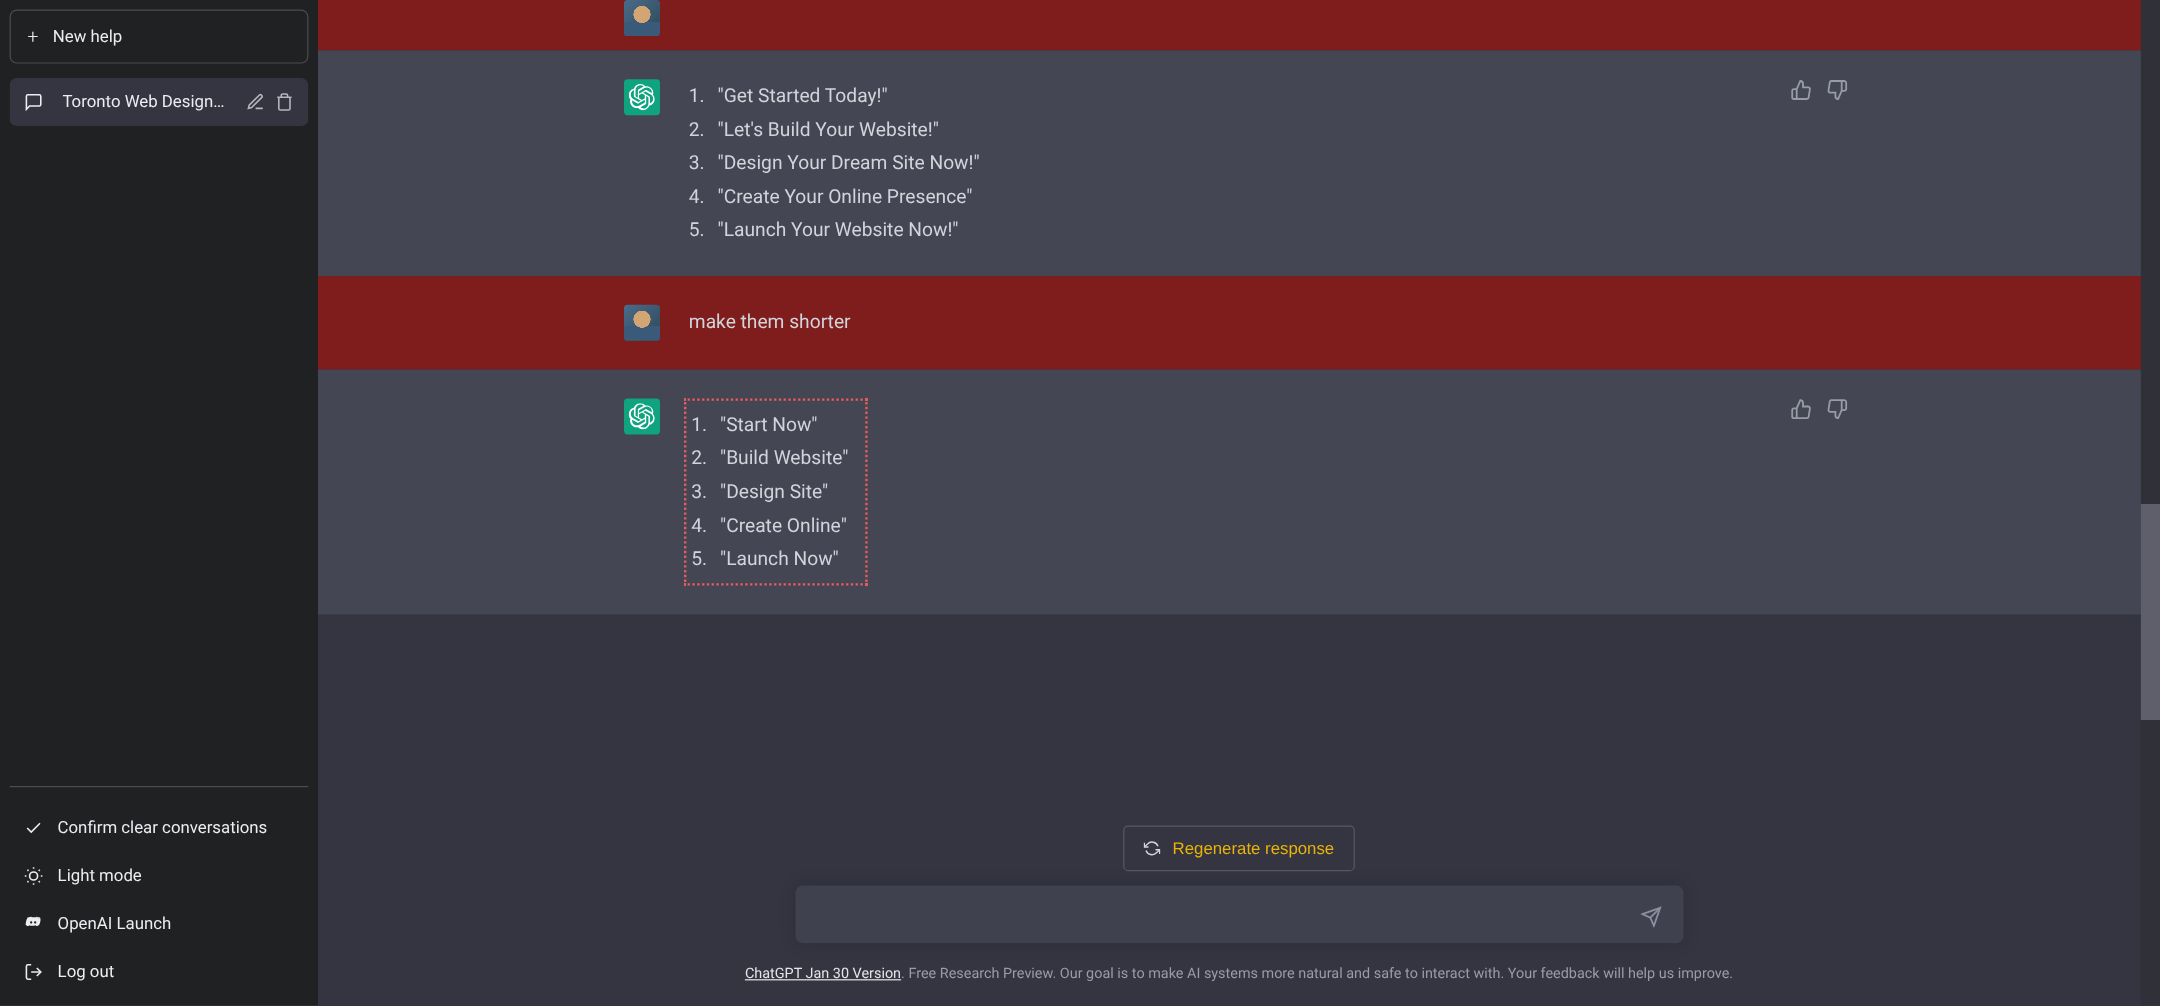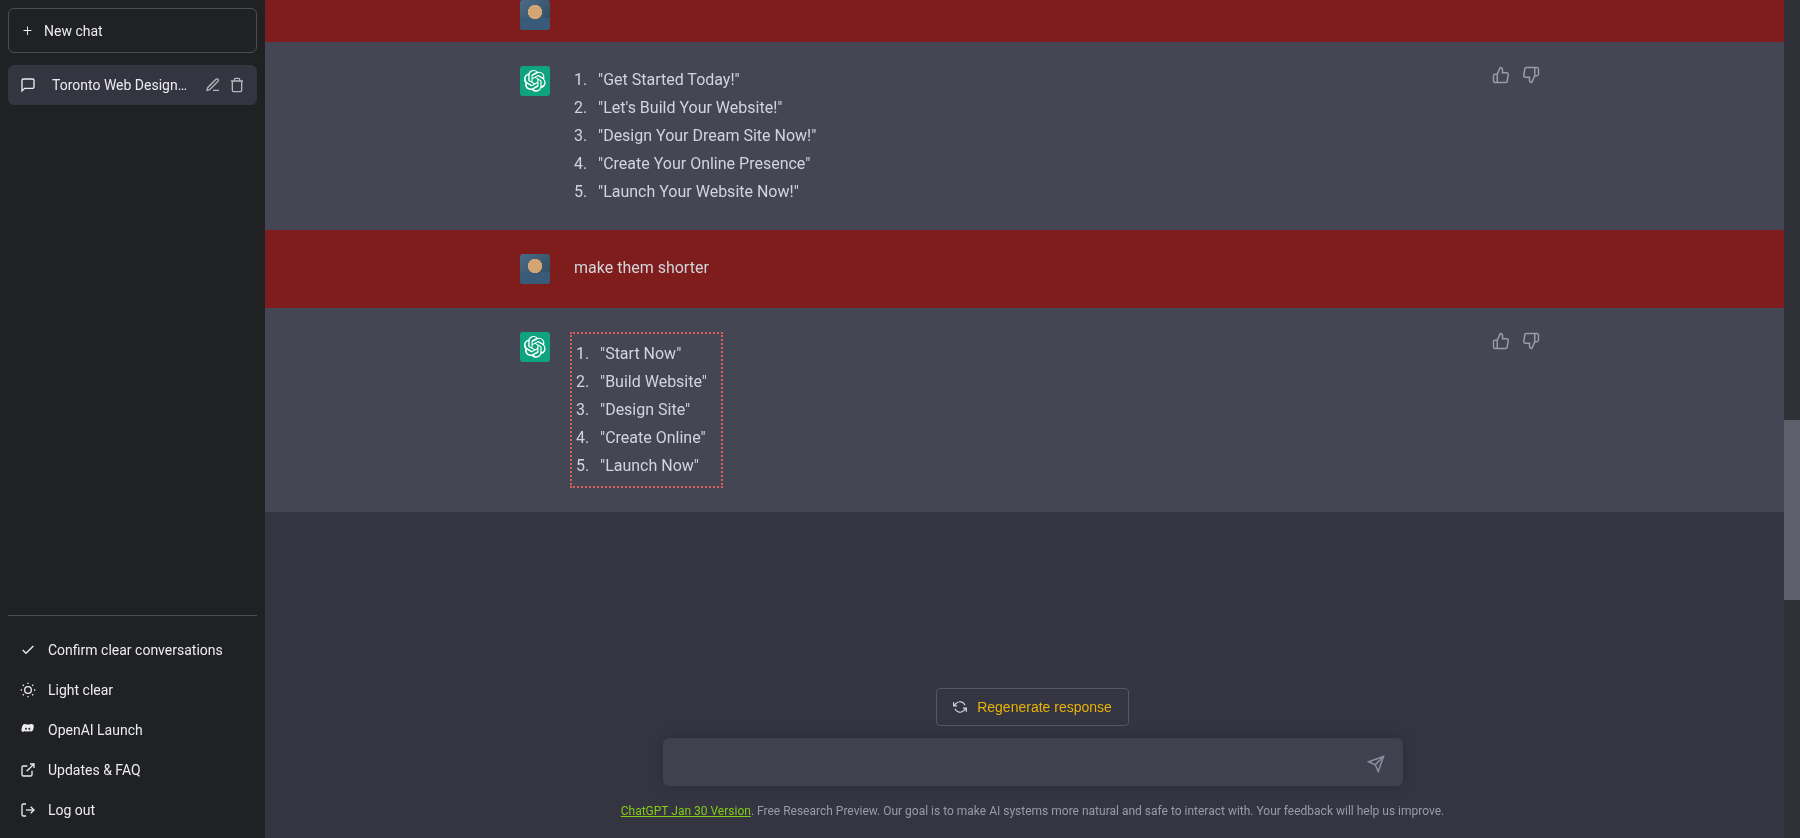--- a/index.html
+++ b/index.html
@@ -46,37 +46,37 @@
     
     .bottom-section { padding: 12px 0 20px; }
     .regen-wrap { display: flex; justify-content: center; margin-bottom: 12px; }
     .regen-btn { display: flex; align-items: center; gap: 10px; padding: 10px 16px; border: 1px solid #565869; border-radius: 4px; background: transparent; color: #eab308; cursor: pointer; font-size: 14px; }
     
     .input-wrap { max-width: 780px; margin: 0 auto; position: relative; padding: 0 20px; }
     .input-box { width: 100%; background: #40414f; border: none; border-radius: 6px; padding: 14px 48px 14px 16px; color: #ececf1; font-size: 16px; outline: none; box-shadow: 0 0 15px rgba(0,0,0,0.15); resize: none; height: 48px; font-family: inherit; }
     .send-btn { position: absolute; right: 34px; top: 50%; transform: translateY(-50%); background: none; border: none; color: #8e8ea0; cursor: pointer; padding: 4px; }
     
     .footer-text { text-align: center; font-size: 12px; color: #9a9ba6; margin-top: 14px; padding: 0 20px; }
-    .footer-text a { color: #84cc16; text-decoration: underline; }
+    .footer-text a { color: #e5e5e5; text-decoration: underline; }
     
     svg { display: block; }
     
     .partial-msg { padding: 0 0 12px; }
     .partial-msg .msg-inner-wide { align-items: flex-end; }
     
     .scrollbar-track { width: 16px; background: #2f3038; position: absolute; right: 0; top: 0; bottom: 0; }
     .scrollbar-thumb { width: 100%; background: #5e5f6b; border-radius: 0; height: 180px; position: absolute; top: 420px; }
   </style>
 </head>
 <body>
 
 <div class="sidebar">
   <div class="new-chat">
     <span class="plus-icon">+</span>
-    <span>New chat</span>
+    <span>New help</span>
   </div>
 
   <div class="conversations">
     <div class="conv-item active">
       <span class="chat-icon">
         <svg width="16" height="16" viewBox="0 0 24 24" fill="none" stroke="#ececf1" stroke-width="2">
             <path d="M21 15a2 2 0 0 1-2 2H7l-4 4V5a2 2 0 0 1 2-2h14a2 2 0 0 1 2 2z"></path>
           </svg>
       </span>
       <span class="conv-title">Toronto Web Design SI</span>
@@ -111,39 +111,29 @@
             <line x1="12" y1="1" x2="12" y2="3"></line>
             <line x1="12" y1="21" x2="12" y2="23"></line>
             <line x1="4.22" y1="4.22" x2="5.64" y2="5.64"></line>
             <line x1="18.36" y1="18.36" x2="19.78" y2="19.78"></line>
             <line x1="1" y1="12" x2="3" y2="12"></line>
             <line x1="21" y1="12" x2="23" y2="12"></line>
             <line x1="4.22" y1="19.78" x2="5.64" y2="18.36"></line>
             <line x1="18.36" y1="5.64" x2="19.78" y2="4.22"></line>
           </svg>
       </span>
-      <span>Light clear</span>
+      <span>Light mode</span>
     </div>
     <div class="sidebar-menu-item">
       <span>
         <svg width="16" height="16" viewBox="0 0 24 24" fill="#ececf1">
             <path d="M20 4c0 0-2-1-5-1l-.3.6c2.5.6 3.7 1.5 3.7 1.5-1.5-.8-3-1.2-4.4-1.4-1.1-.1-2.1-.1-3 0-.1 0-.2 0-.3 0-.6.1-2 .3-3.8 1.1-.6.3-.9.5-.9.5s1.2-.9 3.8-1.5L9.5 3C6.5 3 4.5 4 4.5 4s-2 3-2.5 9c1.5 1.7 3.7 1.7 3.7 1.7l.7-.9c-1.2-.4-1.9-1.1-1.9-1.1s.1.1.3.2c0 0 0 0 .1 0 0 0 .1 0 .1.1.4.2.8.4 1.1.5.6.2 1.4.5 2.3.6 1.2.2 2.6.3 4.1 0 .8-.1 1.5-.3 2.3-.6.5-.2 1.1-.5 1.8-.9 0 0-.7.7-1.9 1.1l.7.9s2.2 0 3.7-1.7C22 7 20 4 20 4zM9 11.5c-.8 0-1.4-.7-1.4-1.5S8.2 8.5 9 8.5s1.4.7 1.4 1.5-.6 1.5-1.4 1.5zm5 0c-.8 0-1.4-.7-1.4-1.5s.6-1.5 1.4-1.5 1.4.7 1.4 1.5-.6 1.5-1.4 1.5z"></path>
           </svg>
       </span>
       <span>OpenAI Launch</span>
-    </div>
-    <div class="sidebar-menu-item">
-      <span>
-        <svg width="16" height="16" viewBox="0 0 24 24" fill="none" stroke="#ececf1" stroke-width="2">
-            <path d="M18 13v6a2 2 0 0 1-2 2H5a2 2 0 0 1-2-2V8a2 2 0 0 1 2-2h6"></path>
-            <polyline points="15 3 21 3 21 9"></polyline>
-            <line x1="10" y1="14" x2="21" y2="3"></line>
-          </svg>
-      </span>
-      <span>Updates &amp; FAQ</span>
     </div>
     <div class="sidebar-menu-item">
       <span>
         <svg width="16" height="16" viewBox="0 0 24 24" fill="none" stroke="#ececf1" stroke-width="2">
             <path d="M9 21H5a2 2 0 0 1-2-2V5a2 2 0 0 1 2-2h4"></path>
             <polyline points="16 17 21 12 16 7"></polyline>
             <line x1="21" y1="12" x2="9" y2="12"></line>
           </svg>
       </span>
       <span>Log out</span>

